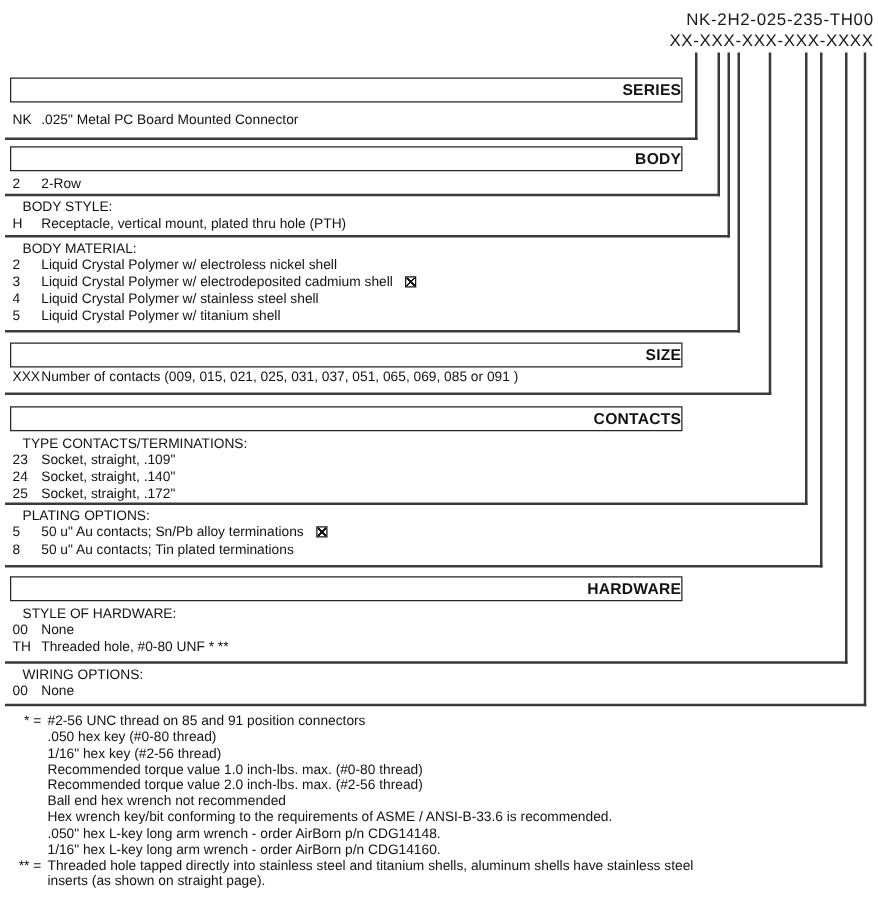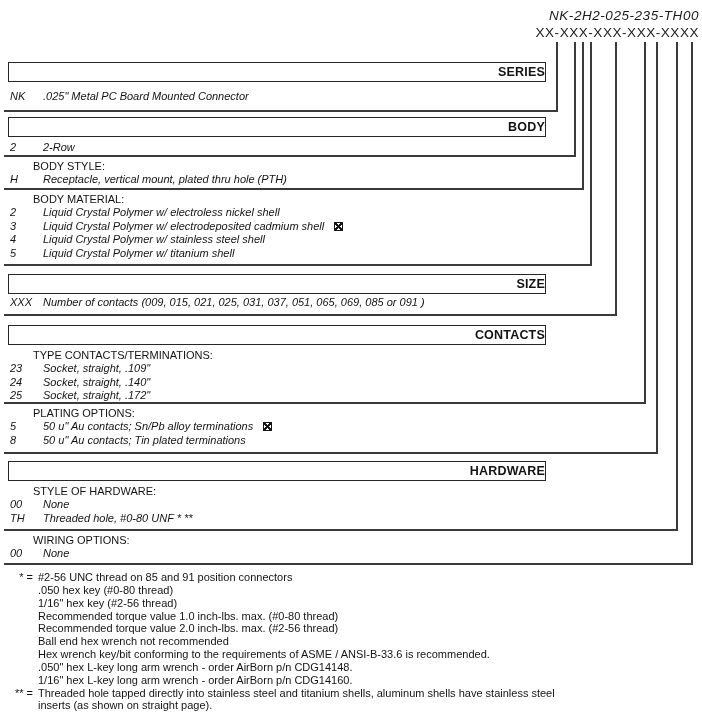--- a/index.html
+++ b/index.html
@@ -1,36 +1,36 @@
 <!DOCTYPE html>
 <html><head>
 <meta charset="utf-8">
 <style>
   html,body { margin:0; padding:0; background:#fff; }
   .page {
     position:relative; width:702px; height:720px; background:#ffffff;
     font-family:"Liberation Sans", sans-serif; color:#131313; overflow:hidden;
   }
   .pn { position:absolute; right:3px; font-size:13.5px; letter-spacing:0.55px; white-space:pre; color:#1a1a1a; }
-  .pn-value { top:8px;font-style:italic; }
+  .pn-value { top:8px; }
   .pn-mask  { top:25px; }
 
   .vline { position:absolute; top:42px; width:1.5px; background:#3a3a3a; }
   .hsep  { position:absolute; left:4px; height:1.5px; background:#3a3a3a; }
 
   .secbox {
     position:absolute; left:8px; width:536px; height:18px;
     border:1.6px solid #262626; background:#fff;
     text-align:right; font-weight:bold; font-size:12.5px; line-height:18px; letter-spacing:0.2px;
   }
 
   .block { position:absolute; left:0; width:585px; font-size:11px; line-height:13.4px; white-space:nowrap; }
-  .row   { position:relative; padding-left:43px;font-style:italic; }
+  .row   { position:relative; padding-left:33px; }
   .code  { position:absolute; left:10px; }
-  .heading { padding-left:33px; }
+  .heading { padding-left:18px; }
 
   .flag {
     display:inline-block; width:7px; height:7px; border:1px solid #161616;
     margin-left:10px; vertical-align:-1px;
     background:
       linear-gradient(45deg,  transparent 42%, #161616 42%, #161616 58%, transparent 58%),
       linear-gradient(135deg, transparent 42%, #161616 42%, #161616 58%, transparent 58%);
   }
 
   .fnblock { position:absolute; left:8px; top:571px; width:660px; font-size:11px; line-height:12.85px; white-space:nowrap; }

